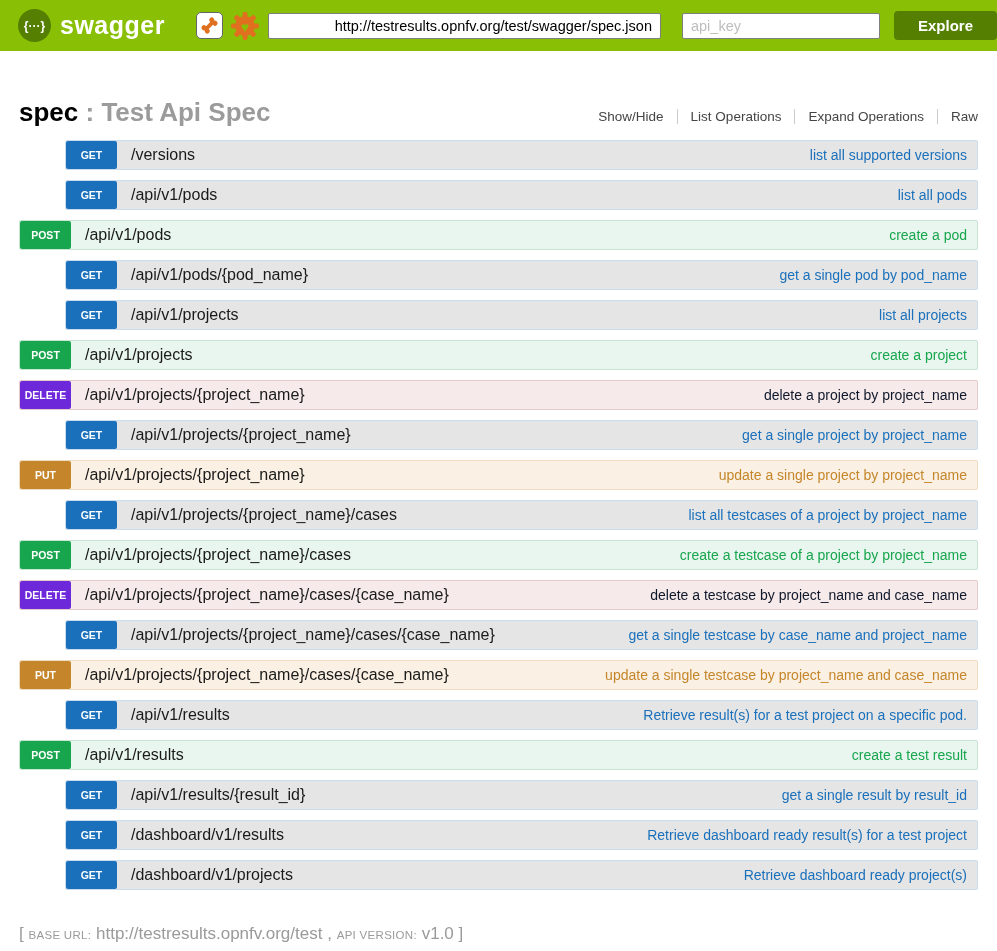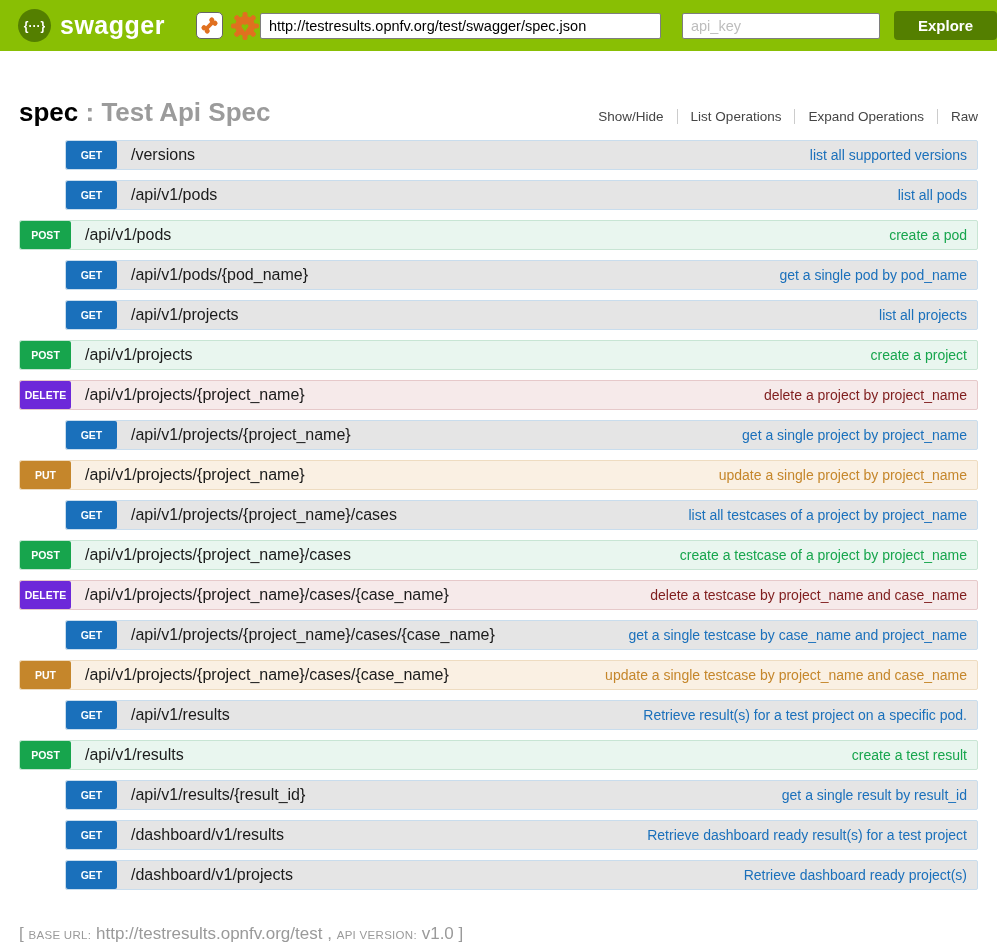--- a/index.html
+++ b/index.html
@@ -54,21 +54,21 @@
   .hdr-input {
     height: 26px;
     border: 1px solid #7e7e7e;
     border-radius: 2px;
     padding: 0 8px;
     font-size: 14.5px;
     color: #000;
     font-family: "Liberation Sans", sans-serif;
   }
   .hdr-input::placeholder { color: #bdbdbd; }
-  .url-input { margin-left: 0; width: 477px; }
+  .url-input { margin-left: 8px; width: 477px; text-align: right; }
   .key-input { margin-left: 21px; width: 198px; }
   .explore-btn {
     margin-left: 14px;
     background: #547f00;
     color: #fff;
     font-weight: bold;
     font-size: 15px;
     border: none;
     border-radius: 4px;
     padding: 6px 24px;
@@ -138,21 +138,21 @@
     cursor: pointer;
   }
   .row.get    { background: #e5e5e5; border-color: #c9dded; margin-left: 46px; }
   .row.get    .badge { background: #1a70bb; }
   .row.get    .summary { color: #1a70bb; }
   .row.post   { background: #e9f6ef; border-color: #c8e5d4; }
   .row.post   .badge { background: #17a54d; }
   .row.post   .summary { color: #17a54d; }
   .row.delete { background: #f6eaea; border-color: #e6c9ca; }
   .row.delete .badge { background: #6d28d9; }
-  .row.delete .summary { color: #7f1d1d; }
+  .row.delete .summary { color: #0f172a; }
   .row.put    { background: #faf0e3; border-color: #eedcc1; }
   .row.put    .badge { background: #c5862b; }
   .row.put    .summary { color: #c5862b; }
 
   
   .footer {
     margin: 34px 19px 18px;
     color: #9a9a9a;
     font-size: 17px;
   }

